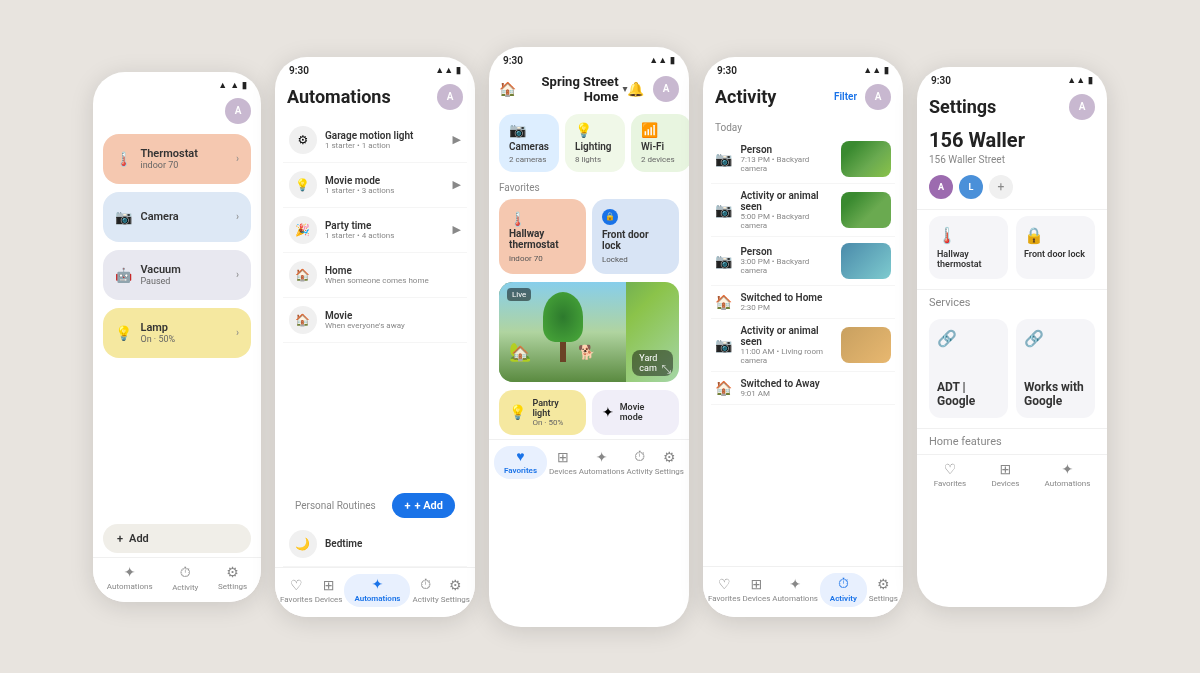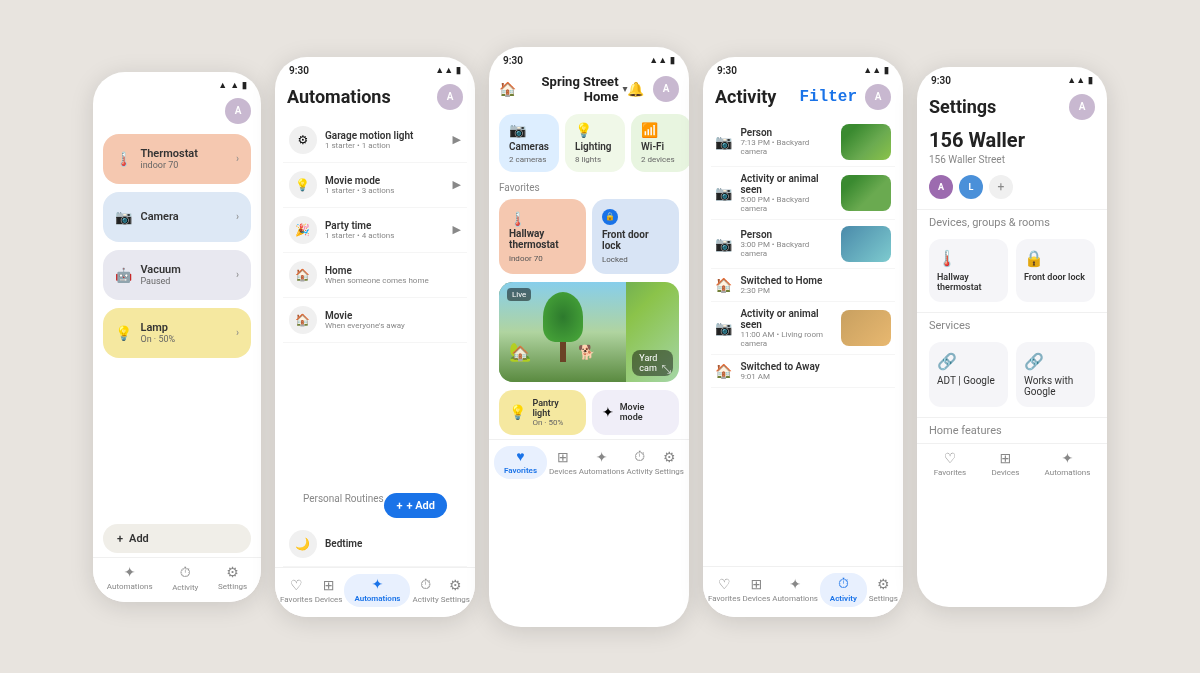--- a/index.html
+++ b/index.html
@@ -162,22 +162,22 @@
       background: #1a73e8;
       color: #fff;
       border-radius: 20px;
       padding: 6px 12px;
       display: flex; align-items: center; gap: 4px;
       font-size: 11px; font-weight: 600;
     }
     .section-header-row {
       display: flex;
       justify-content: space-between;
-      align-items: flex-start;
-      padding: 4px 28px;
+      align-items: center;
+      padding: 4px 20px;
     }
 
     
     .p3-header {
       padding: 4px 10px 6px;
       display: flex;
       align-items: center;
       justify-content: space-between;
     }
     .home-title-row {
@@ -288,24 +288,23 @@
     .small-card-sub { font-size: 8px; color: #666; }
 
     
     .p4-header {
       padding: 4px 12px 8px;
       display: flex;
       justify-content: space-between;
       align-items: center;
     }
     .filter-btn {
-      font-size: 16px;
+      font-size: 10px;
       color: #1a73e8;
       font-weight: 600;
-      font-family: Liberation Mono, monospace;
     }
     .activity-list { flex: 1; overflow: hidden; padding: 0 8px; }
     .activity-item {
       display: flex;
       align-items: center;
       gap: 8px;
       padding: 6px 4px;
       border-bottom: 1px solid #f5f5f5;
     }
     .activity-icon { font-size: 14px; color: #888; flex-shrink: 0; }
@@ -376,21 +375,21 @@
       flex: 1;
       background: #f5f5f8;
       border-radius: 12px;
       padding: 10px 8px;
       display: flex;
       flex-direction: column;
       align-items: flex-start;
       gap: 4px;
     }
     .service-icon { font-size: 16px; }
-    .service-name { font-size: 10px; font-weight: 400; color: #333; }
+    .service-name { font-size: 12px; font-weight: 700; color: #333; margin-top: 28px; }
 
     .divider-line { height: 1px; background: #f0f0f0; margin: 2px 0; }
 
     
     .yard-scene {
       width: 100%; height: 100%;
       position: relative;
       background: linear-gradient(180deg, #87ceeb 0%, #b0d4a0 50%, #5a8a40 100%);
     }
     .yard-tree {
@@ -720,20 +719,21 @@
       </div>
     </div>
     <div class="screen-content">
       <div class="p4-header">
         <span class="page-title">Activity</span>
         <div style="display:flex; gap:8px; align-items:center;">
           <span class="filter-btn">Filter</span>
           <div class="avatar-circle">A</div>
         </div>
       </div>
+      <div class="today-label">Today</div>
       <div class="activity-list">
         <div class="activity-item">
           <span class="activity-icon">📷</span>
           <div class="activity-info">
             <div class="activity-name">Person</div>
             <div class="activity-time">7:13 PM • Backyard camera</div>
           </div>
           <div class="activity-thumb act-thumb-1" style="width:50px;height:36px;border-radius:8px;"></div>
         </div>
         <div class="activity-item">
@@ -814,21 +814,20 @@
         <div class="avatar-circle">A</div>
       </div>
       <div class="settings-home-name" style="padding: 4px 12px 2px;">156 Waller</div>
       <div class="settings-address">156 Waller Street</div>
       <div class="members-row">
         <div class="member-avatar ma-purple">A</div>
         <div class="member-avatar ma-blue">L</div>
         <div class="add-member-btn">+</div>
       </div>
       <div class="divider-line"></div>
-      <div class="settings-section-title">Devices, groups &amp; rooms</div>
       <div class="devices-grid">
         <div class="device-mini-card">
           <span class="device-mini-icon">🌡️</span>
           <span class="device-mini-name">Hallway thermostat</span>
         </div>
         <div class="device-mini-card">
           <span class="device-mini-icon">🔒</span>
           <span class="device-mini-name">Front door lock</span>
         </div>
       </div>

